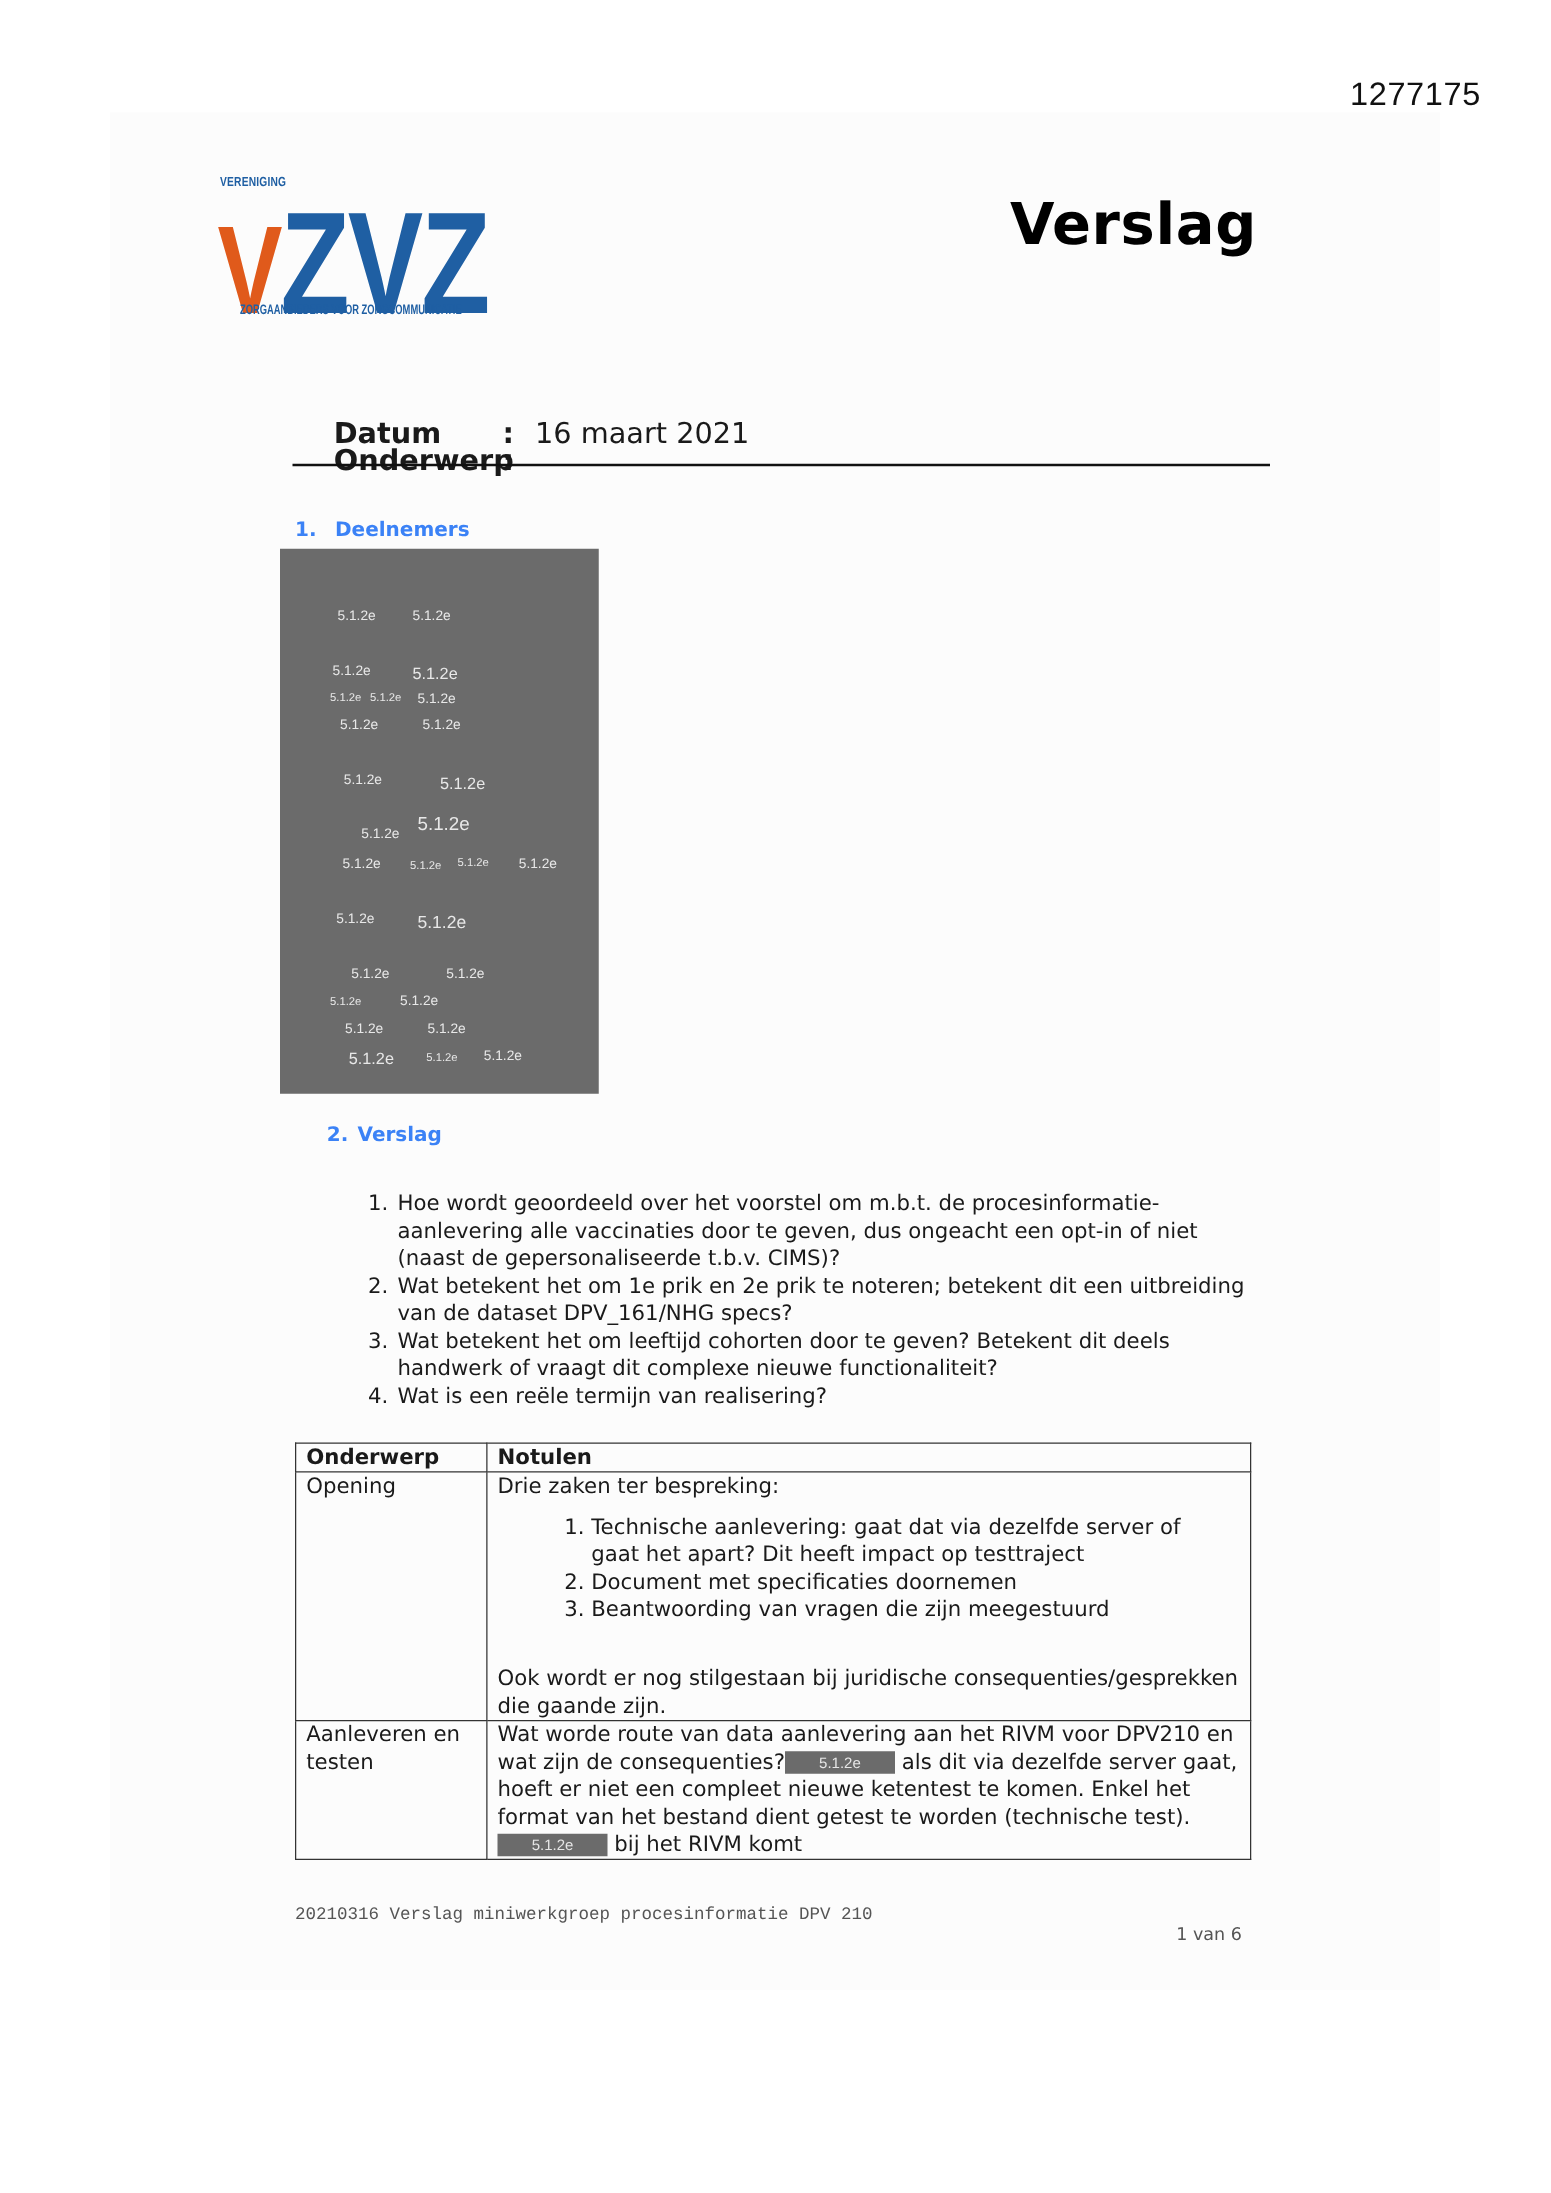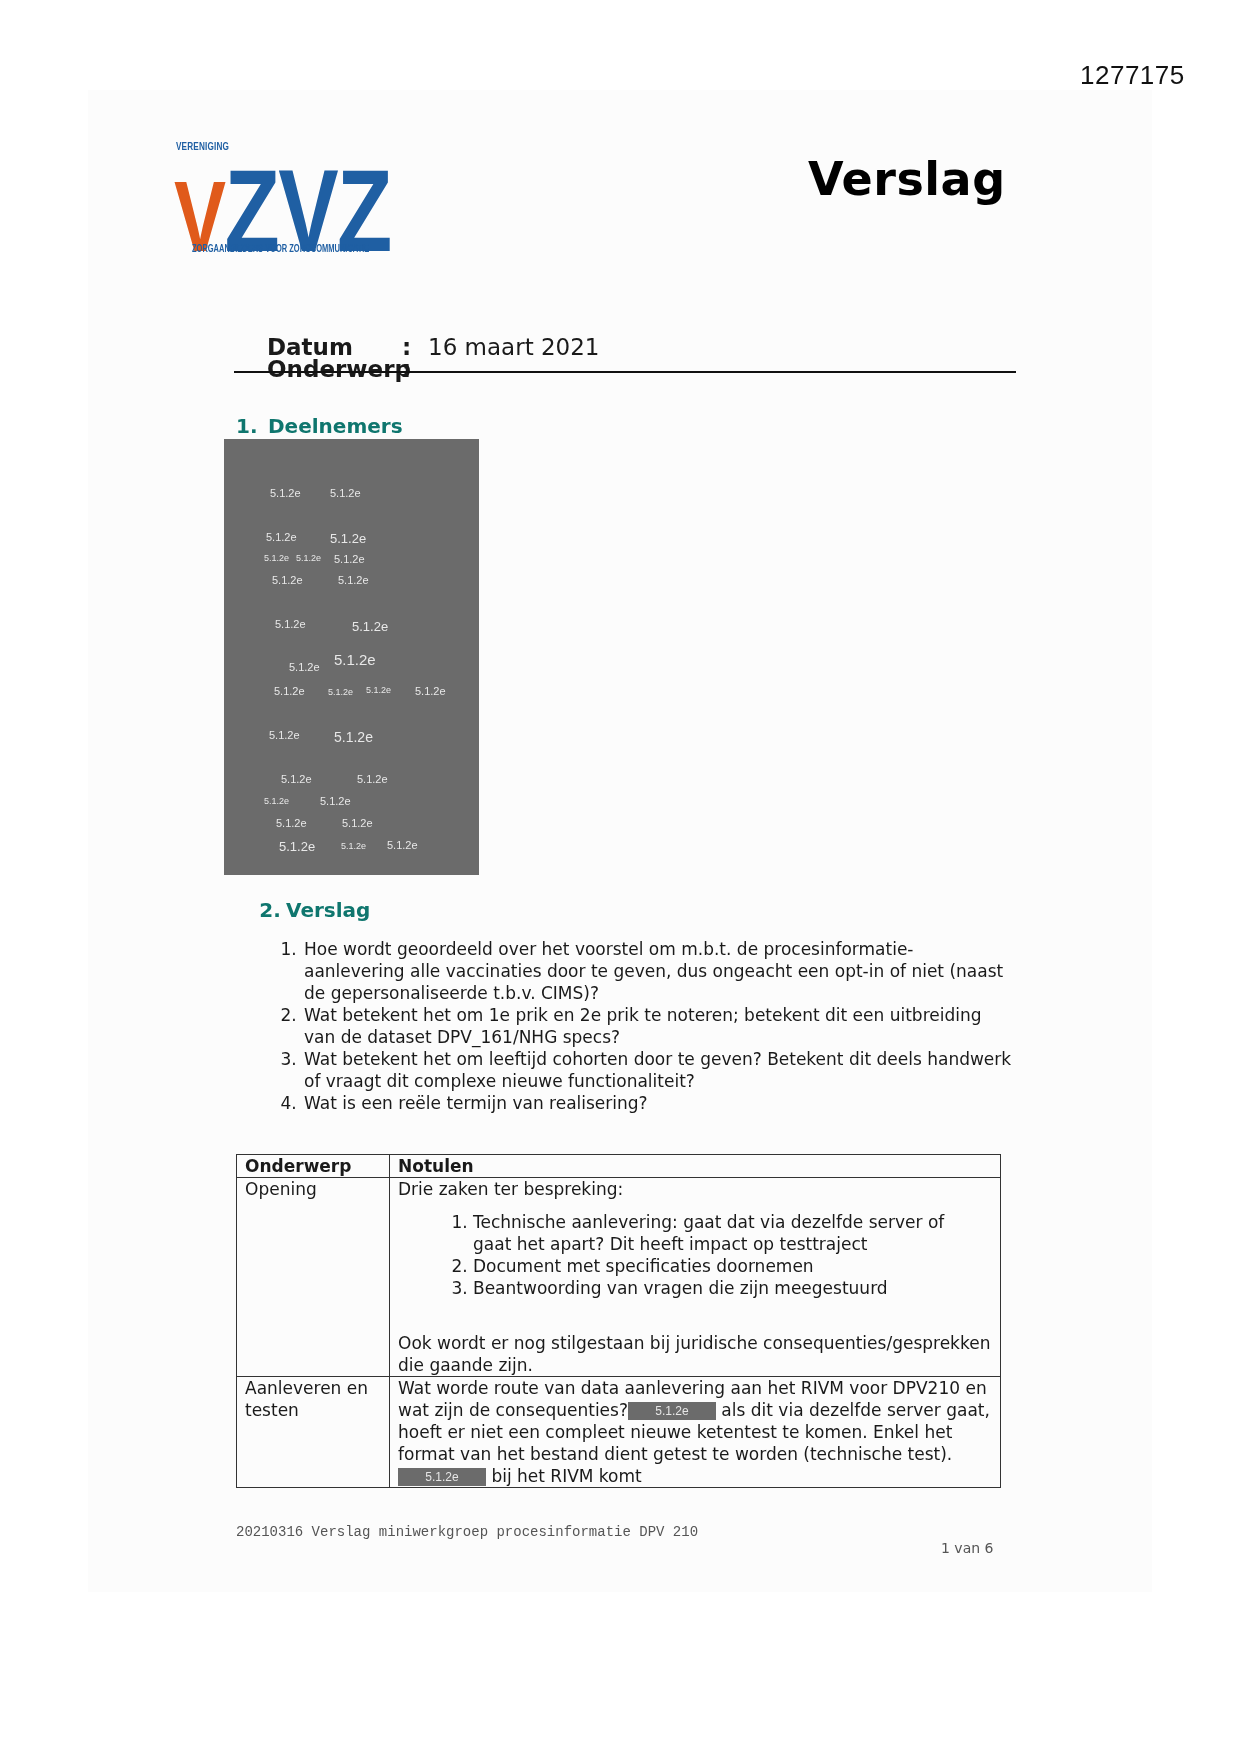--- a/index.html
+++ b/index.html
@@ -45,34 +45,34 @@
     }
     
     .meta { position: absolute; left: 247px; top: 336px; font-size: 23px; line-height: 22px; margin-left: 20px; }
     .meta-row { display: flex; }
     .meta-label { width: 135px; font-weight: bold; }
     .meta-colon { width: 26px; font-weight: bold; }
     .meta-value { color: #1a1a1a; }
     .meta-rule { position: absolute; left: 234px; top: 371px; width: 782px; height: 2px; background: #111; }
     
     .section-heading {
-      position: absolute; font-weight: bold; font-size: 20px; color: #0f766e;
+      position: absolute; font-weight: bold; font-size: 16px; color: #3b82f6;
     }
     .section-heading .num { display: inline-block; width: 32px; }
     
     .participants {
       position: absolute; left: 224px; top: 439px; width: 255px; height: 436px;
       background: #6b6b6b;
     }
     .redact-label {
       position: absolute; color: #e8e8e8; font-family: "Liberation Sans", sans-serif; white-space: nowrap;
     }
     
     .body-text { position: absolute; left: 236px; top: 936px; width: 780px; font-size: 17px; line-height: 22px; }
-    .q-list { margin: 2px; padding-left: 64px; }
+    .q-list { margin: 16px; padding-left: 64px; }
     .q-list li { padding-left: 2px; }
     
     .notes-table {
       position: absolute; left: 236px; top: 1154px; width: 765px;
       border-collapse: collapse; font-size: 17px; line-height: 22px;
     }
     .notes-table th, .notes-table td {
       border: 1.5px solid #333; vertical-align: top; padding: 0 8px; text-align: left;
     }
     .notes-table th { font-weight: bold; }

